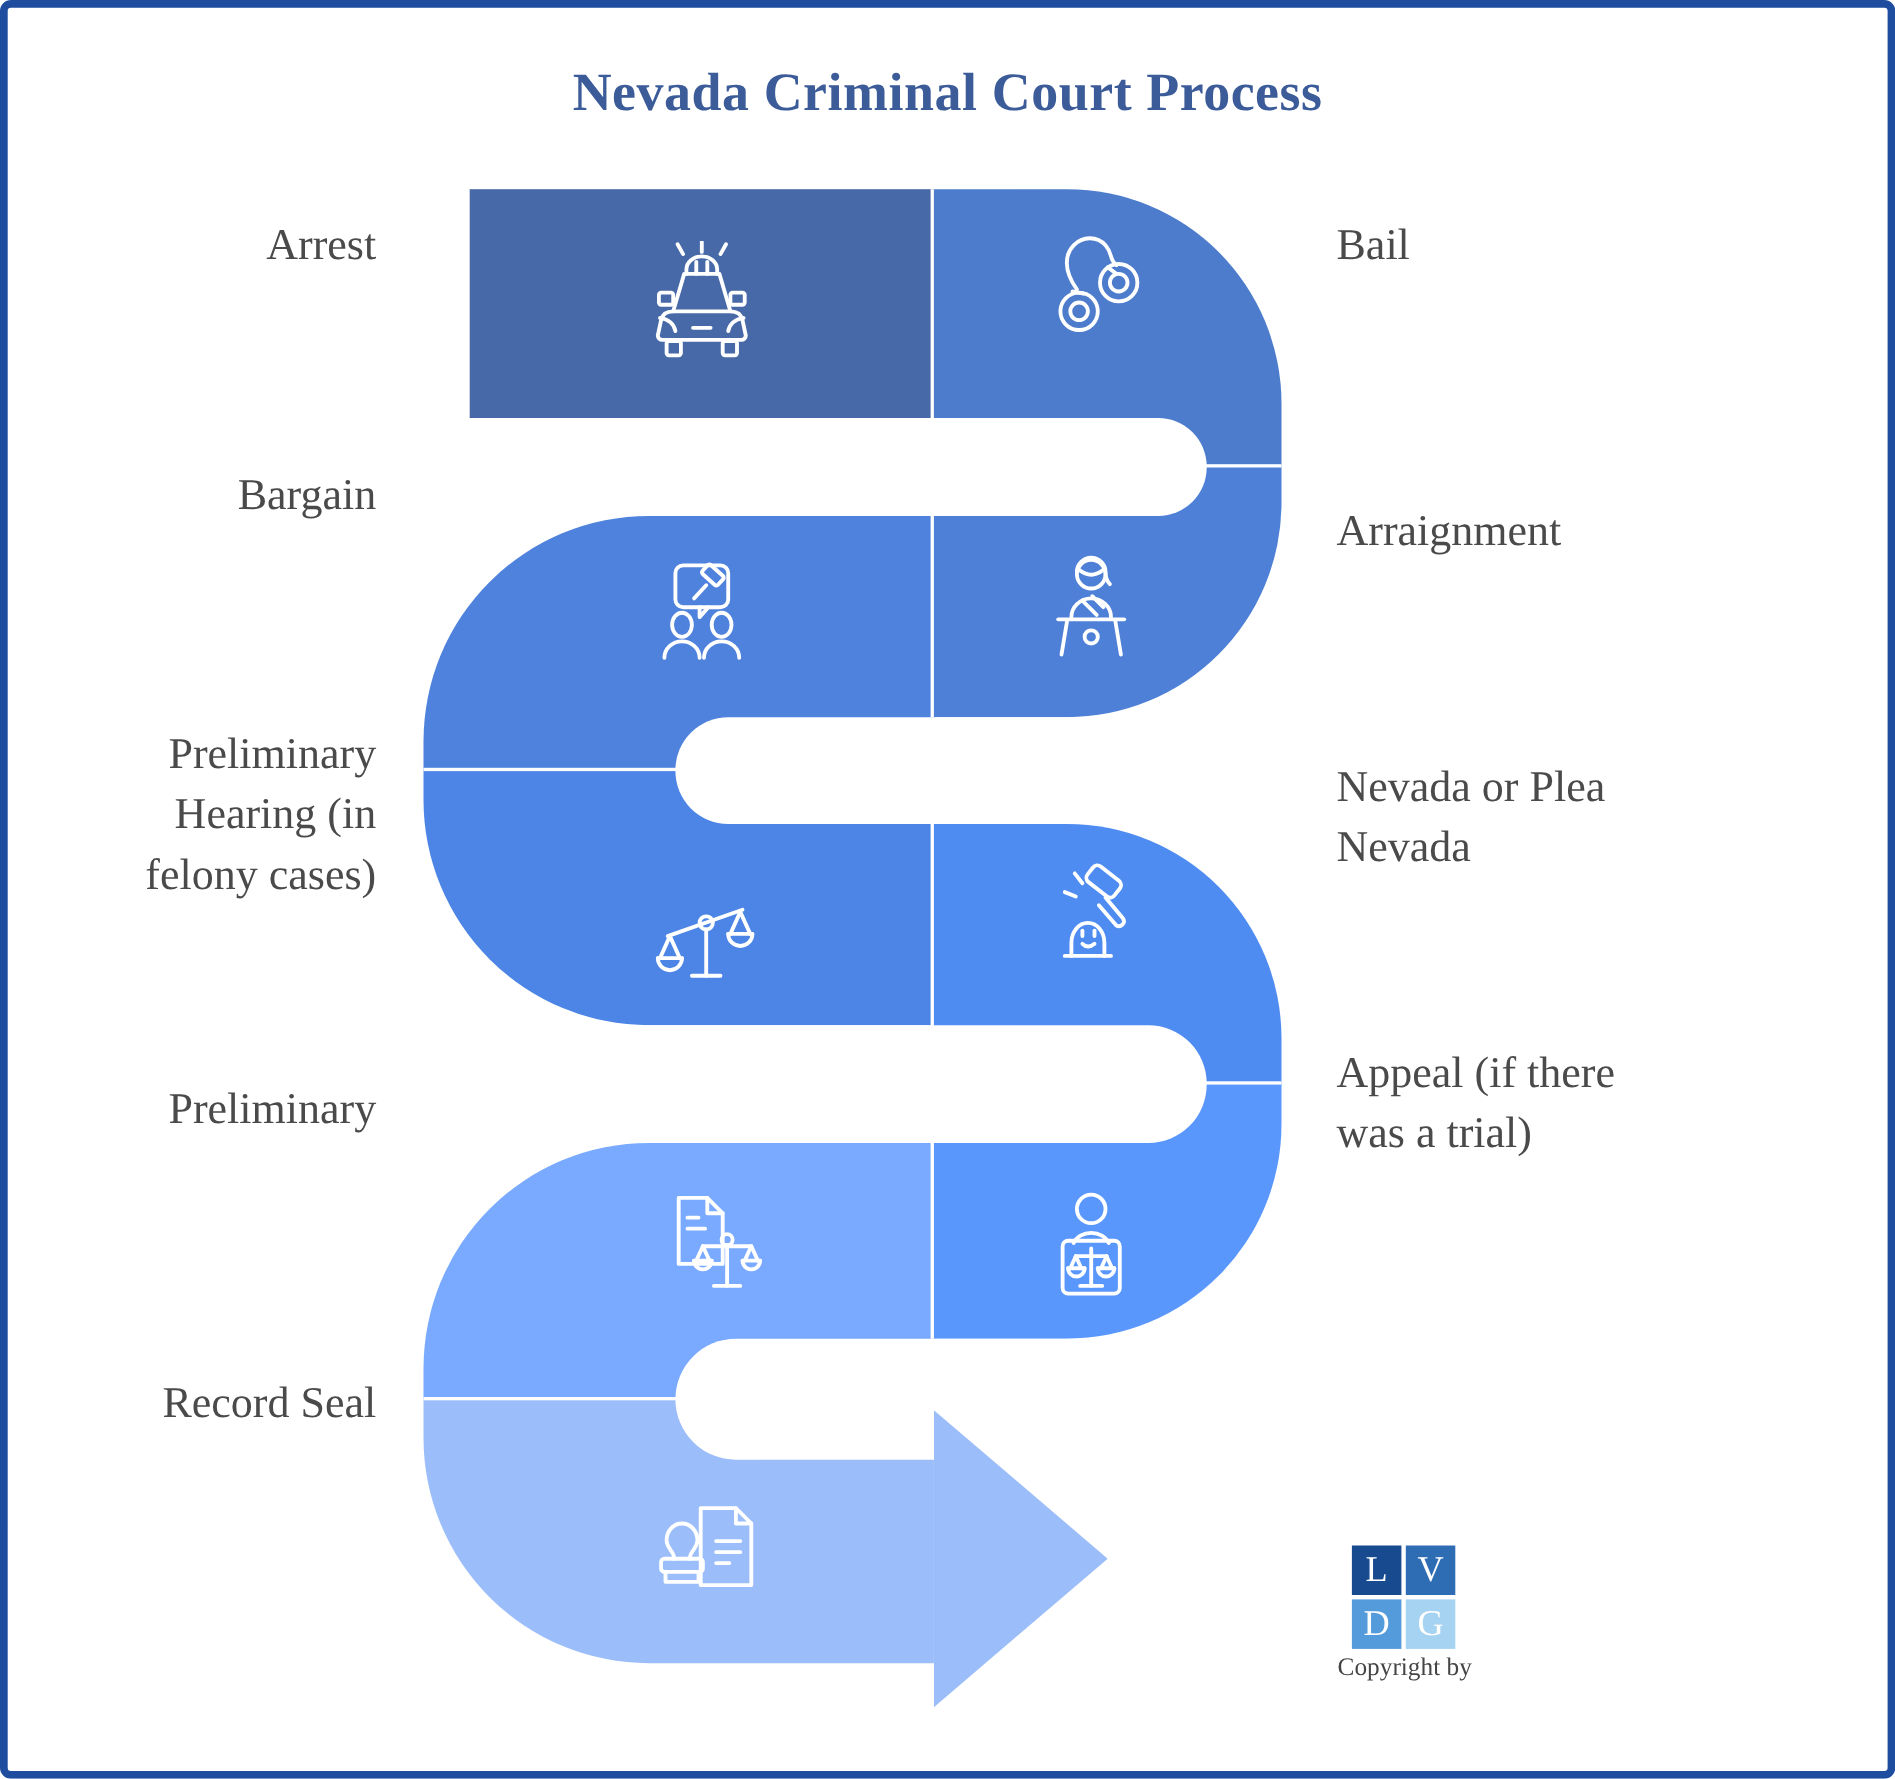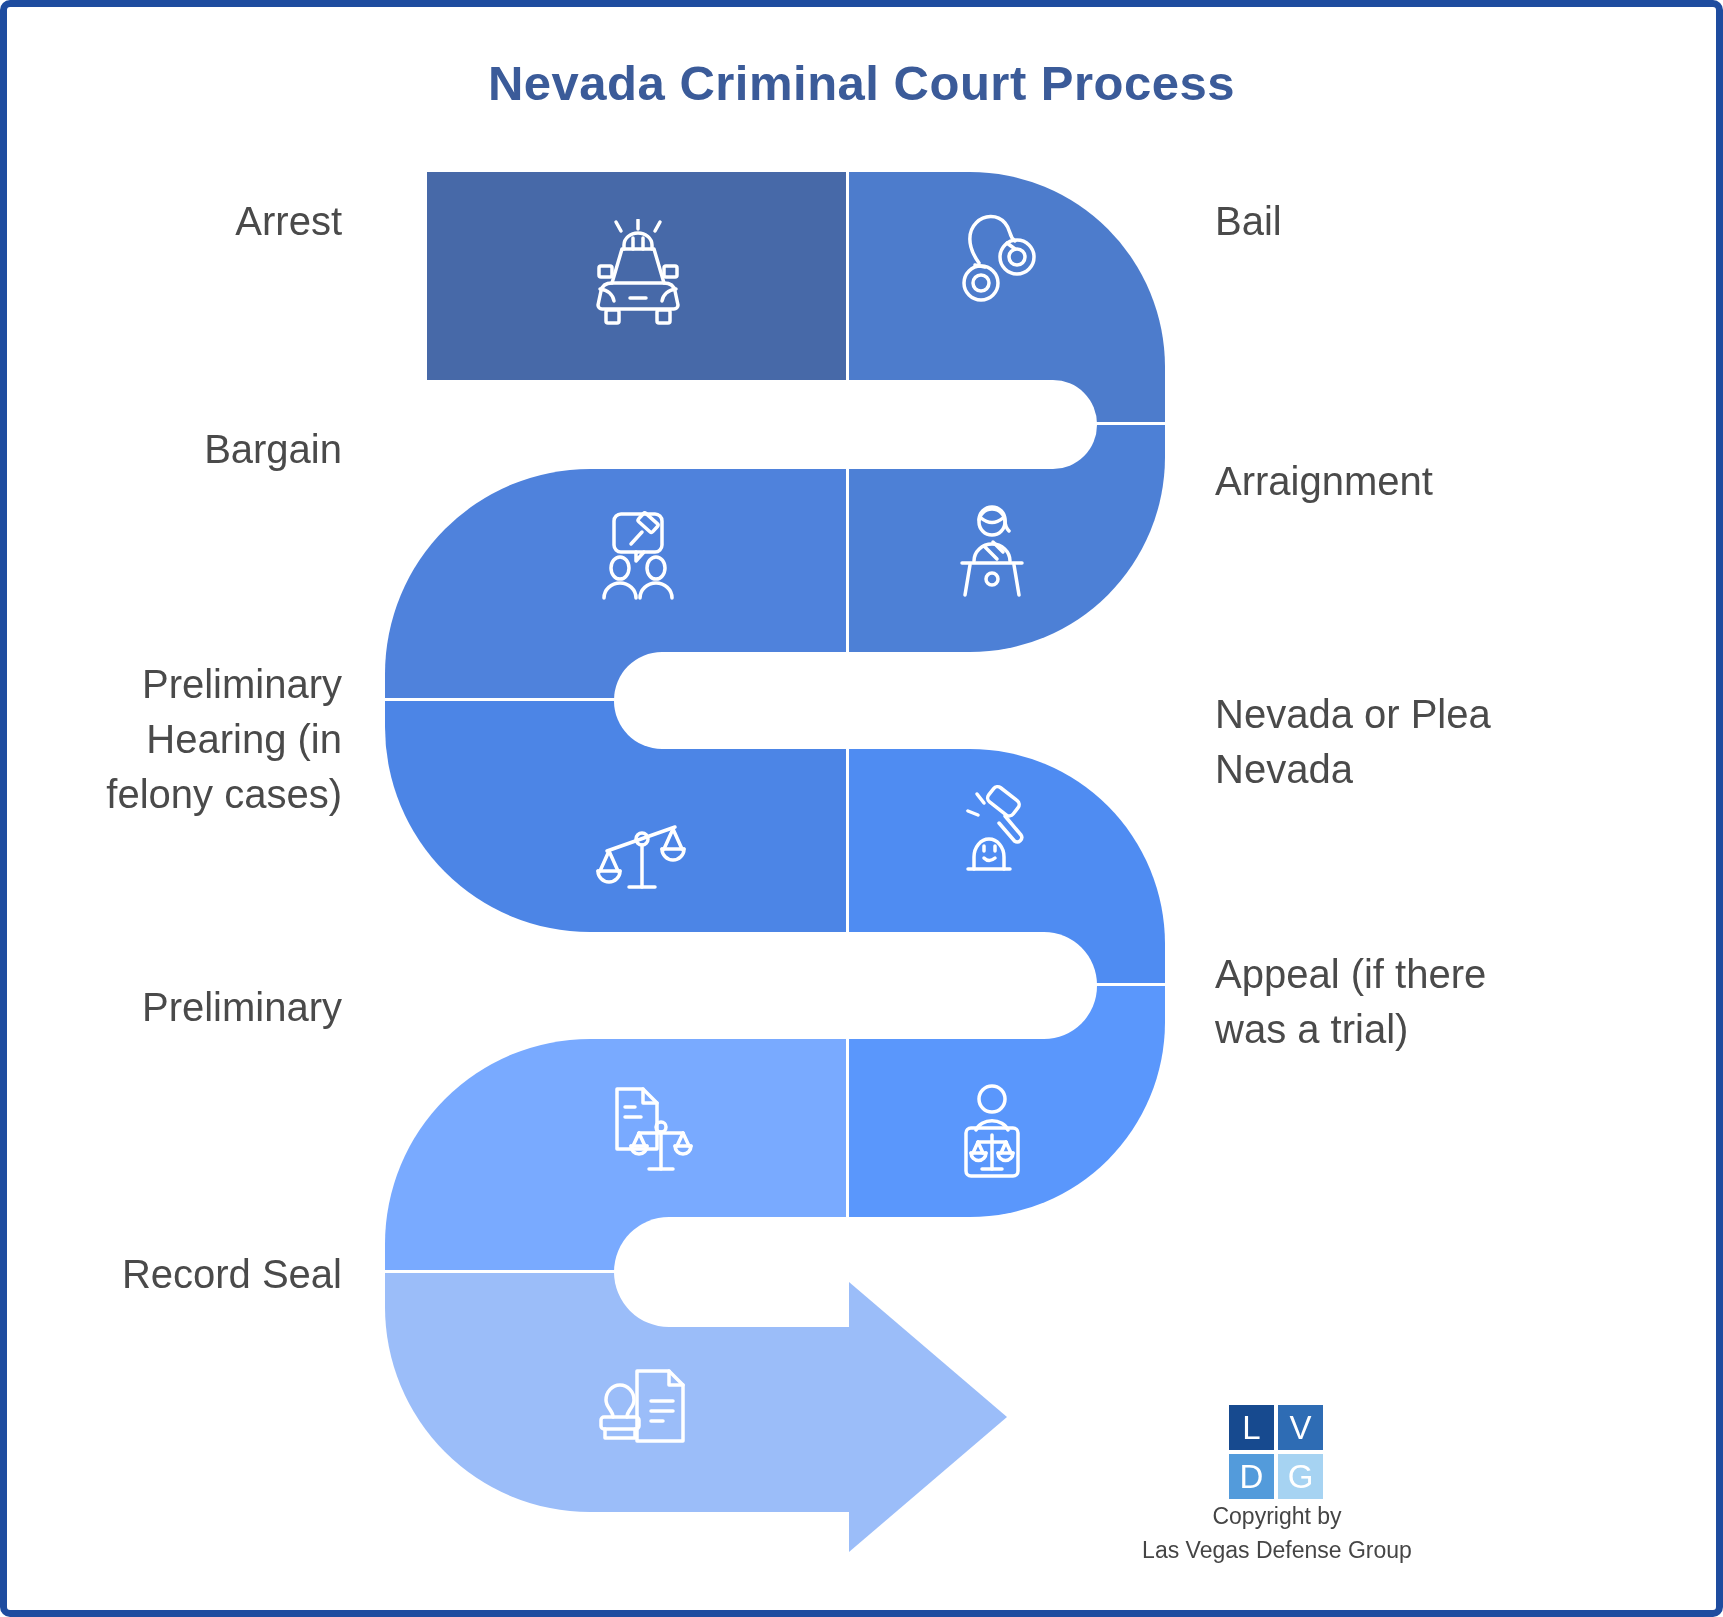--- a/index.html
+++ b/index.html
@@ -4,21 +4,21 @@
 <style>
   html,body{margin:0;padding:0;background:#fff;}
   .canvas{
     position:relative;
     width:1723px;height:1617px;
     box-sizing:border-box;
     background:#ffffff;
     border:7px solid #1E4C9F;
     border-radius:10px;
     overflow:hidden;
-    font-family:Liberation Sans, sans-serif;
+    font-family:Liberation Serif, serif;
   }
   .title{
     position:absolute;left:0;top:48px;width:100%;
     text-align:center;margin:0;
     font-size:49px;font-weight:bold;letter-spacing:0.5px;
     color:#3B5B99;
   }
   
   .seg{position:absolute;}
   .seg-arrest      {left:420px;top:165px;width:422px;height:208px;}
@@ -310,16 +310,15 @@
   </div>
 
   <div class="logo">
     <div class="sq" style="background: rgb(23, 74, 143);">L</div>
     <div class="sq" style="background: rgb(46, 108, 180);">V</div>
     <div class="sq" style="background: rgb(83, 155, 219);">D</div>
     <div class="sq" style="background: rgb(166, 211, 242);">G</div>
   </div>
   <div class="copyright">
     <span>Copyright by</span>
-    <span>Las Vegas Defense Group</span>
   </div>
 
 </div>
 
 </body></html>

